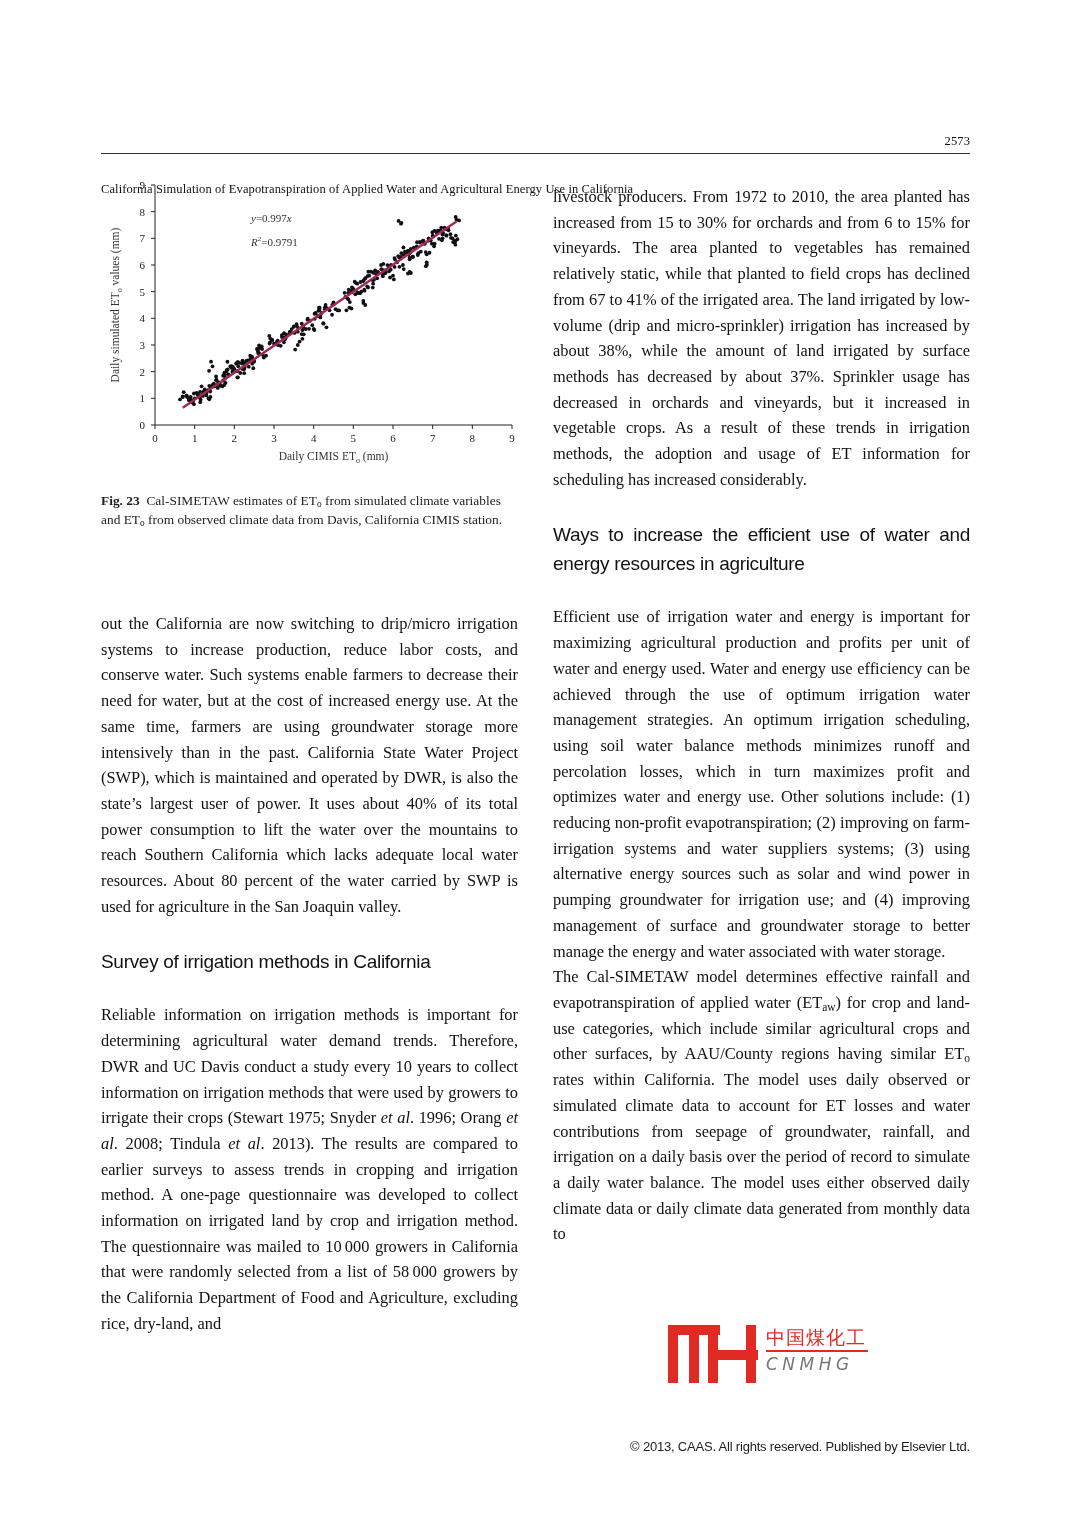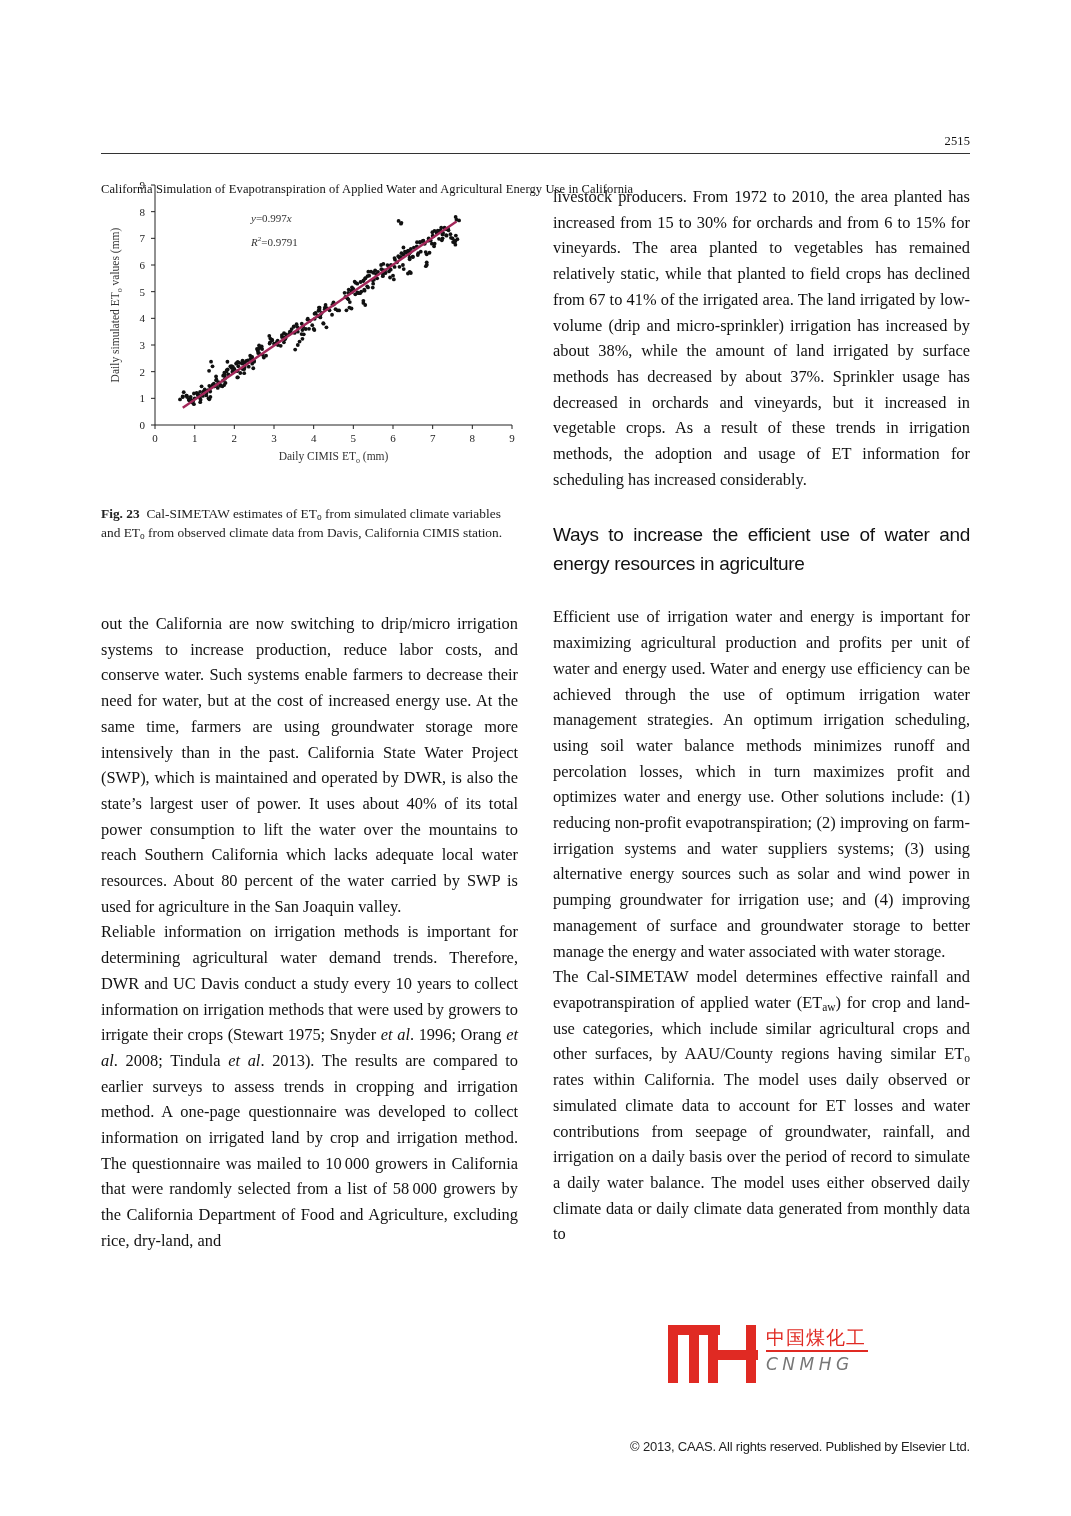--- a/index.html
+++ b/index.html
@@ -10,38 +10,38 @@
   .running-head .title { position: absolute; left: 0; top: 1px; margin-top: 48px; }
   .running-head .page { position: absolute; right: 0; top: 1px; }
   .col { position: absolute; width: 417px; font-size: 16.4px; line-height: 25.7px; text-align: justify; }
   .col p { margin: 0; }
   .col-left { left: 101px; }
   .col-right { left: 553px; margin-top: 8px; }
   .heading { font-family: "Liberation Sans", "DejaVu Sans", sans-serif; font-size: 19px; line-height: 29px;
              letter-spacing: -0.3px; margin: 0; font-weight: normal; }
   .figure { position: absolute; left: 101px; top: 175px; width: 420px; height: 300px; }
   .figure svg { position: absolute; left: 0; top: 0; }
-  .caption { position: absolute; left: 101px; top: 505px; width: 417px; font-size: 13.4px; line-height: 18.5px; text-align: left; color: #222; }
+  .caption { position: absolute; left: 101px; top: 492px; width: 417px; font-size: 13.4px; line-height: 18.5px; text-align: left; color: #222; }
   .caption b { font-weight: bold; }
   sub { font-size: 70%; line-height: 0; vertical-align: -0.25em; }
   .footer { position: absolute; right: 101px; top: 1439px; font-family: "Liberation Sans", "DejaVu Sans", sans-serif;
             font-size: 13px; color: #222; letter-spacing: -0.2px; }
   .watermark { position: absolute; left: 668px; top: 1325px; width: 210px; height: 60px; padding-left: 32px; }
   .wm-block { position: absolute; background: #e02a23; }
   .wm-cn { position: absolute; left: 98px; top: 0px; font-family: "DejaVu Sans", sans-serif; font-size: 19px; color: #e02a23; letter-spacing: 1px; }
   .wm-line { position: absolute; left: 98px; top: 25px; width: 102px; height: 2px; background: #e02a23; }
   .wm-en { position: absolute; left: 98px; top: 29px; font-family: "DejaVu Sans", sans-serif; font-size: 17px; color: #777; letter-spacing: 4.5px; font-style: italic; }
   .wm-bg { position: absolute; left: 0; top: 0; width: 210px; height: 58px; background: #fff; }
 </style>
 </head>
 <body>
 
 <div class="running-head">
   <span class="title">California Simulation of Evapotranspiration of Applied Water and Agricultural Energy Use in California</span>
-  <span class="page">2515</span>
+  <span class="page">2573</span>
 </div>
 
 <div class="figure">
   <svg id="chart" width="420" height="300" viewBox="0 0 420 300">
     <g id="axes">
         <line x1="54" y1="10" x2="54" y2="250" stroke="#222" stroke-width="1"></line>
         <line x1="54" y1="250" x2="411" y2="250" stroke="#222" stroke-width="1"></line>
         <line x1="54" y1="250" x2="54" y2="254" stroke="#222" stroke-width="1"></line>
         <line x1="93.66666666666666" y1="250" x2="93.66666666666666" y2="254" stroke="#222" stroke-width="1"></line>
         <line x1="133.33333333333331" y1="250" x2="133.33333333333331" y2="254" stroke="#222" stroke-width="1"></line>
@@ -447,20 +447,21 @@
       </g>
   </svg>
 </div>
 
 <div class="caption">
   <b>Fig. 23</b>&nbsp; <span>Cal-SIMETAW estimates of ET</span><sub>o</sub><span> from simulated climate variables and ET</span><sub>o</sub><span> from observed climate data from Davis, California CIMIS station.</span>
 </div>
 
 <div class="col col-left" style="top:601px;margin-top:10px;">
   <p>out the California are now switching to drip/micro irrigation systems to increase production, reduce labor costs, and conserve water.  Such systems enable farmers to decrease their need for water, but at the cost of increased energy use.  At the same time, farmers are using groundwater storage more intensively than in the past.  California State Water Project (SWP), which is maintained and operated by DWR, is also the state’s largest user of power.  It uses about 40% of its total power consumption to lift the water over the mountains to reach Southern California which lacks adequate local water resources.  About 80 percent of the water carried by SWP is used for agriculture in the San Joaquin valley.</p>
+  <h2 class="heading" style="margin-top:28px;margin-bottom:26px;">Survey of irrigation methods in California</h2>
   <p><span>Reliable information on irrigation methods is important for determining agricultural water demand trends. Therefore, DWR and UC Davis conduct a study every 10 years to collect information on irrigation methods that were used by growers to irrigate their crops (Stewart 1975; Snyder </span><i>et al</i><span>. 1996; Orang </span><i>et al</i><span>. 2008; Tindula </span><i>et al</i><span>. 2013).  The results are compared to earlier surveys to assess trends in cropping and irrigation method.  A one-page questionnaire was developed to collect information on irrigated land by crop and irrigation method.  The questionnaire was mailed to 10 000 growers in California that were randomly selected from a list of 58 000 growers by the California Department of Food and Agriculture, excluding rice, dry-land, and</span></p>
 </div>
 
 <div class="col col-right" style="top:176px;">
   <p>livestock producers.  From 1972 to 2010, the area planted has increased from 15 to 30% for orchards and from 6 to 15% for vineyards.  The area planted to vegetables has remained relatively static, while that planted to field crops has declined from 67 to 41% of the irrigated area.  The land irrigated by low-volume (drip and micro-sprinkler) irrigation has increased by about 38%, while the amount of land irrigated by surface methods has decreased by about 37%.  Sprinkler usage has decreased in orchards and vineyards, but it increased in vegetable crops.  As a result of these trends in irrigation methods, the adoption and usage of ET information for scheduling has increased considerably.</p>
   <h2 class="heading" style="margin-top:28px;margin-bottom:26px;">Ways to increase the efficient use of water and energy resources in agriculture</h2>
   <p>Efficient use of irrigation water and energy is important for maximizing agricultural production and profits per unit of water and energy used.  Water and energy use efficiency can be achieved through the use of optimum irrigation water management strategies.  An optimum irrigation scheduling, using soil water balance methods minimizes runoff and percolation losses, which in turn maximizes profit and optimizes water and energy use.  Other solutions include: (1) reducing non-profit evapotranspiration; (2) improving on farm-irrigation systems and water suppliers systems; (3) using alternative energy sources such as solar and wind power in pumping groundwater for irrigation use; and (4) improving management of surface and groundwater storage to better manage the energy and water associated with water storage.</p>
   <p><span>The Cal-SIMETAW model determines effective rainfall and evapotranspiration of applied water (ET</span><sub>aw</sub><span>) for crop and land-use categories, which include similar agricultural crops and other surfaces, by AAU/County regions having similar ET</span><sub>o</sub><span> rates within California.  The model uses daily observed or simulated climate data to account for ET losses and water contributions from seepage of groundwater, rainfall, and irrigation on a daily basis over the period of record to simulate a daily water balance.  The model uses either observed daily climate data or daily climate data generated from monthly data to</span></p>
 </div>
 

